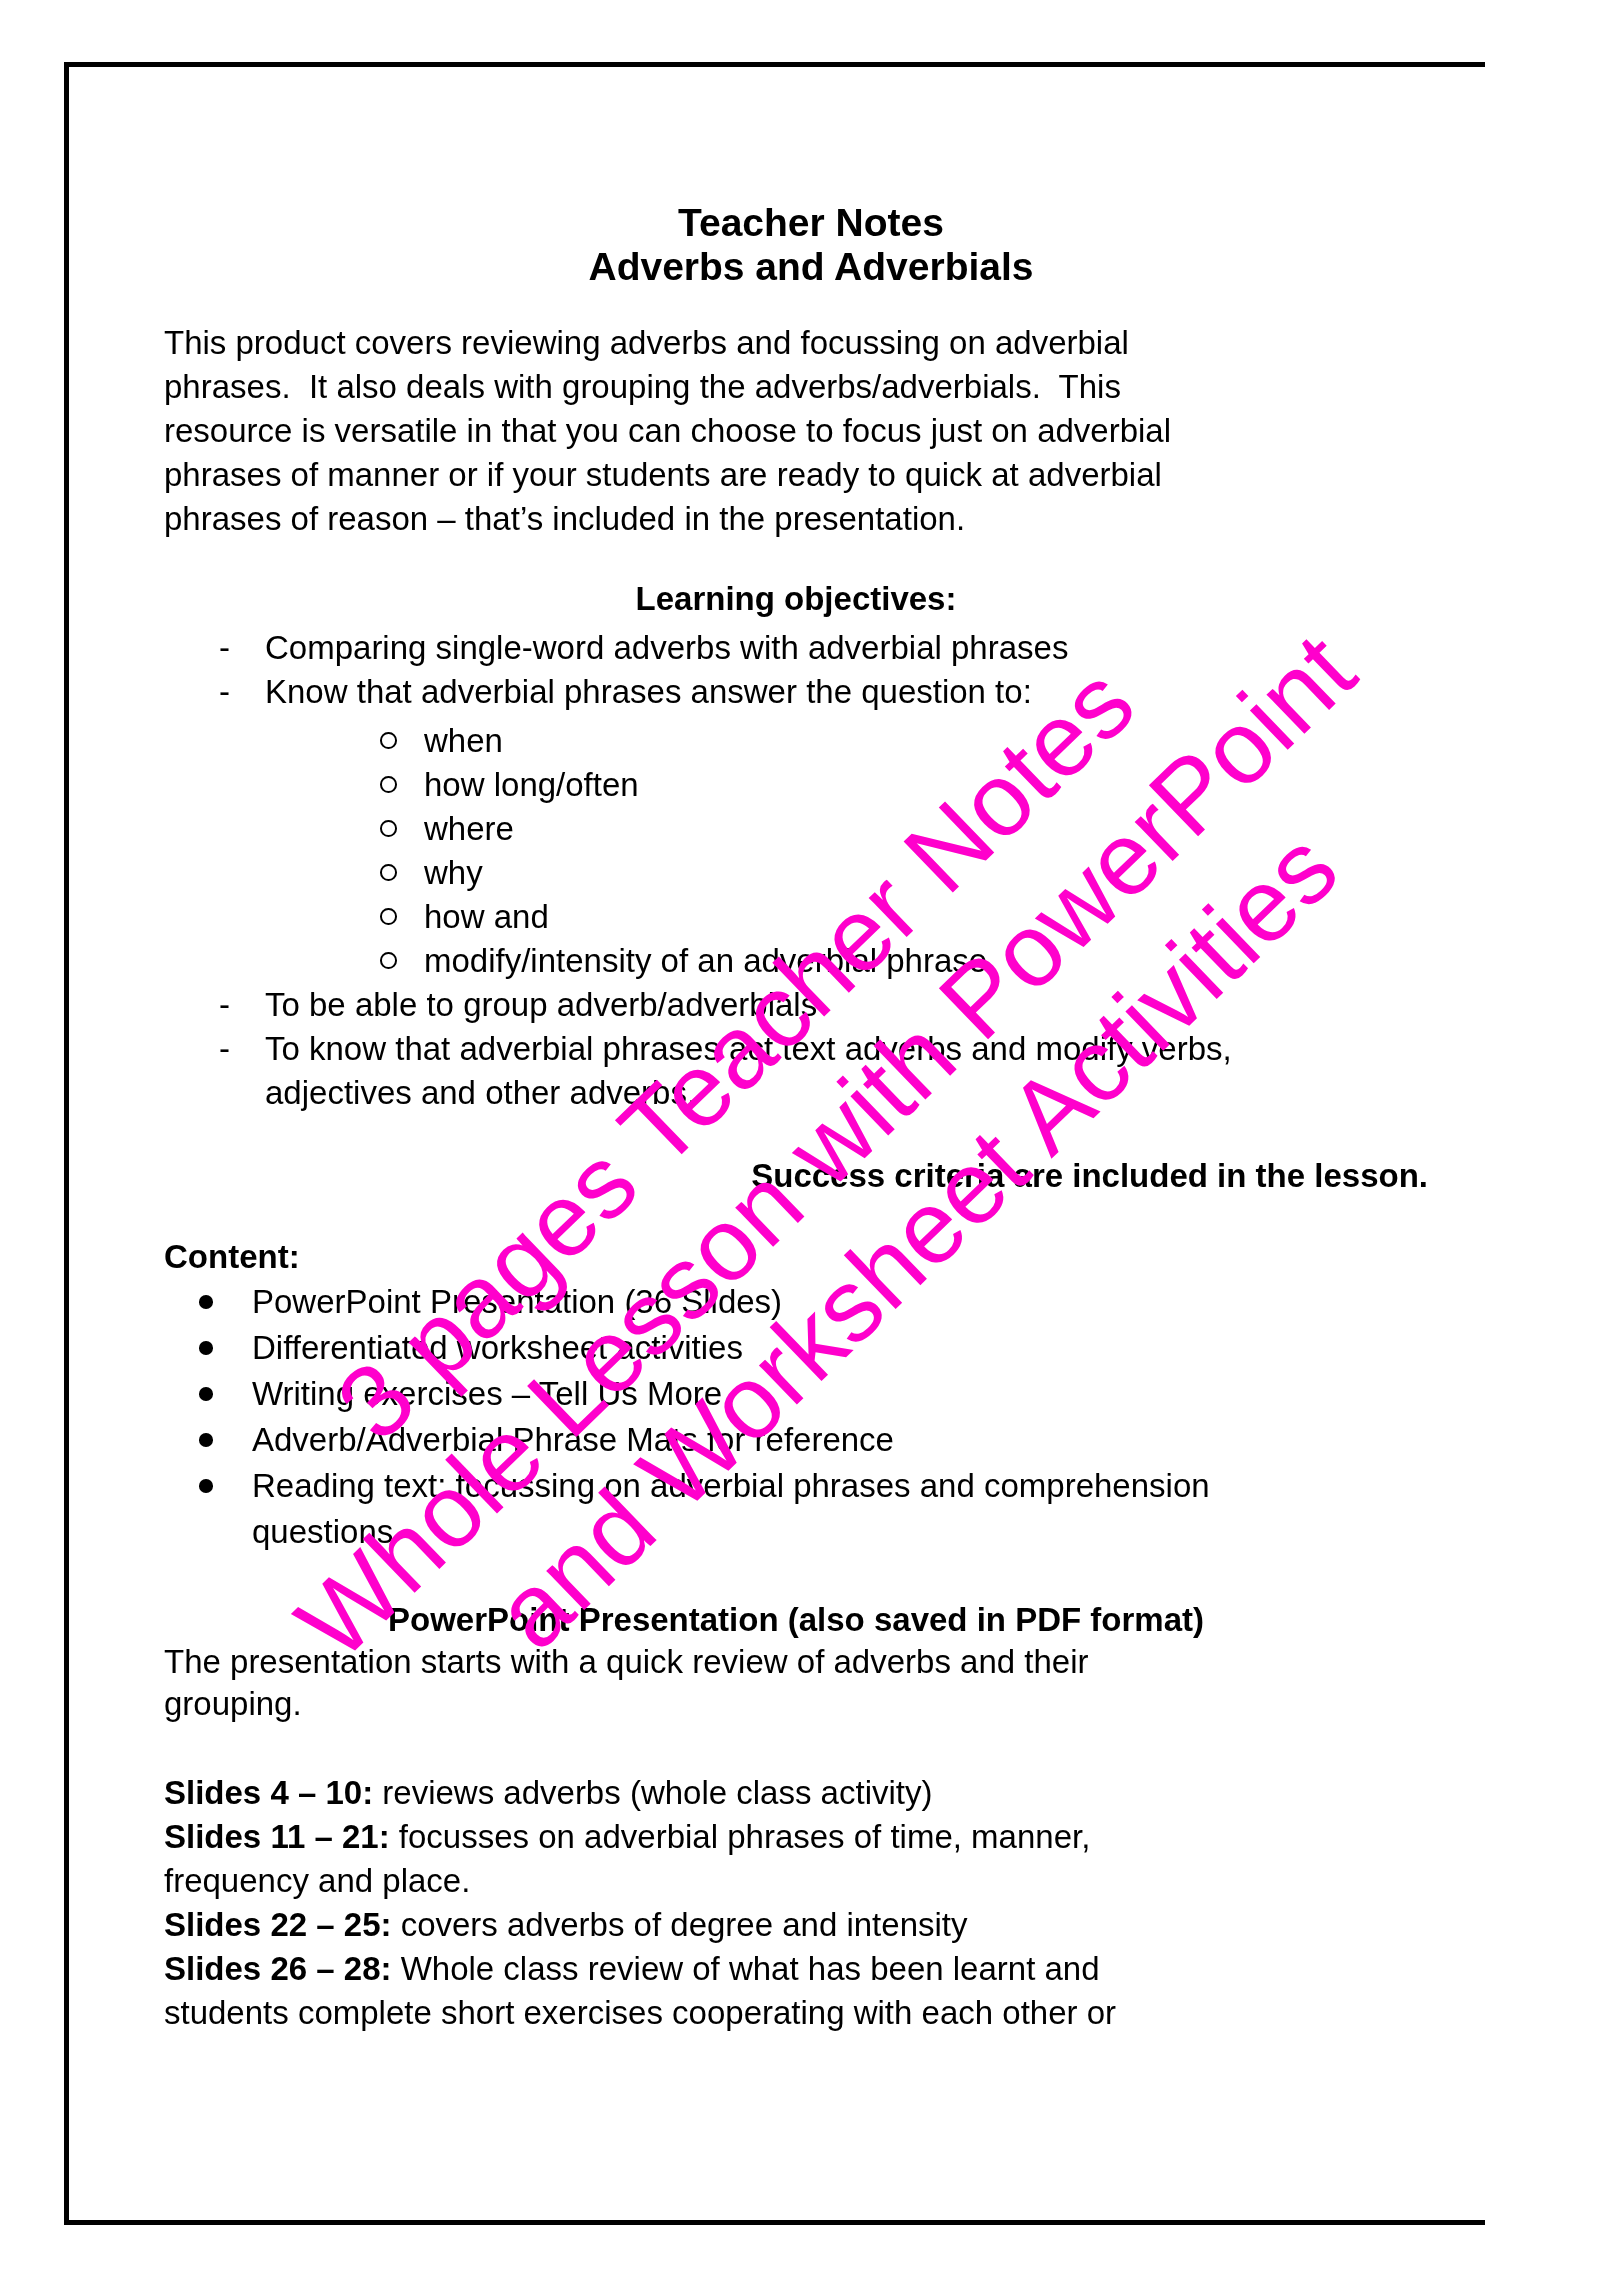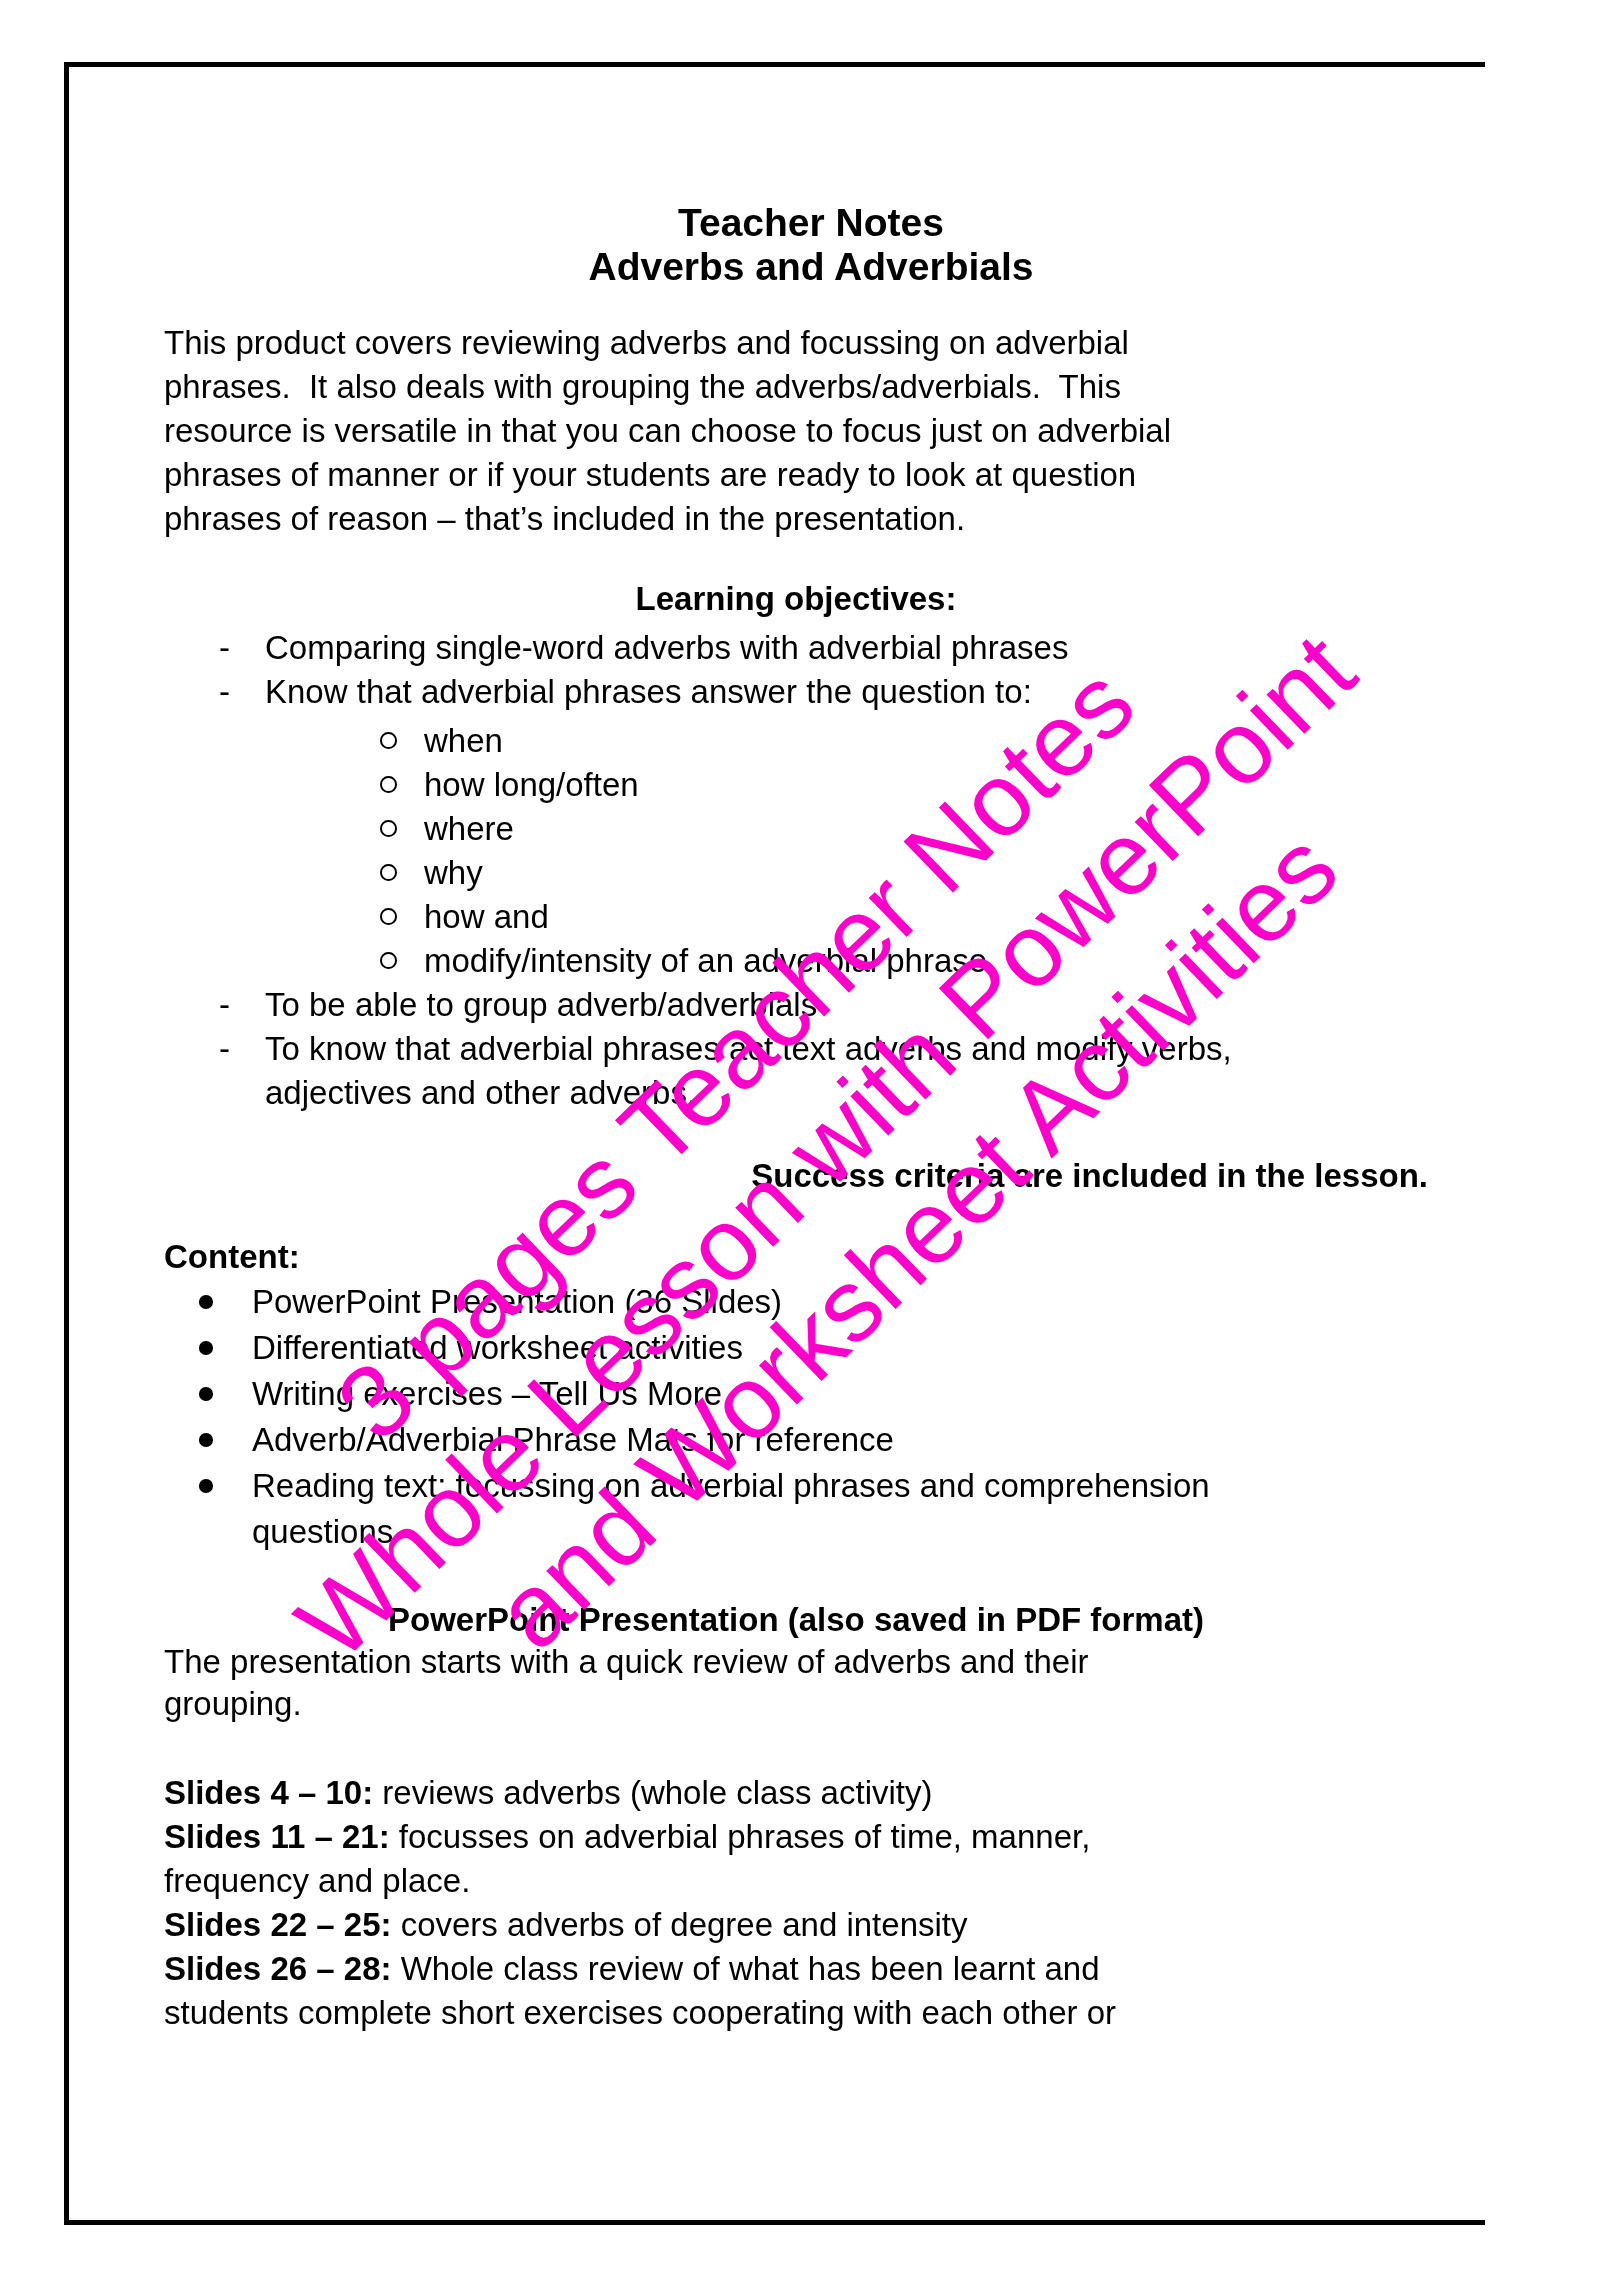--- a/index.html
+++ b/index.html
@@ -65,21 +65,21 @@
 
     <div class="doc-title">
       <div class="line">Teacher Notes</div>
       <div class="line">Adverbs and Adverbials</div>
     </div>
 
     <div class="intro">
       <div class="line">This product covers reviewing adverbs and focussing on adverbial</div>
       <div class="line">phrases.  It also deals with grouping the adverbs/adverbials.  This</div>
       <div class="line">resource is versatile in that you can choose to focus just on adverbial</div>
-      <div class="line">phrases of manner or if your students are ready to look at question</div>
+      <div class="line">phrases of manner or if your students are ready to quick at adverbial</div>
       <div class="line">phrases of reason – that’s included in the presentation.</div>
     </div>
 
     <div class="section-heading lo-heading">Learning objectives:</div>
 
     <div class="dash-list">
       <div class="dash-item">
         <span class="marker">-</span>
         <div class="line">Comparing single-word adverbs with adverbial phrases</div>
       </div>

